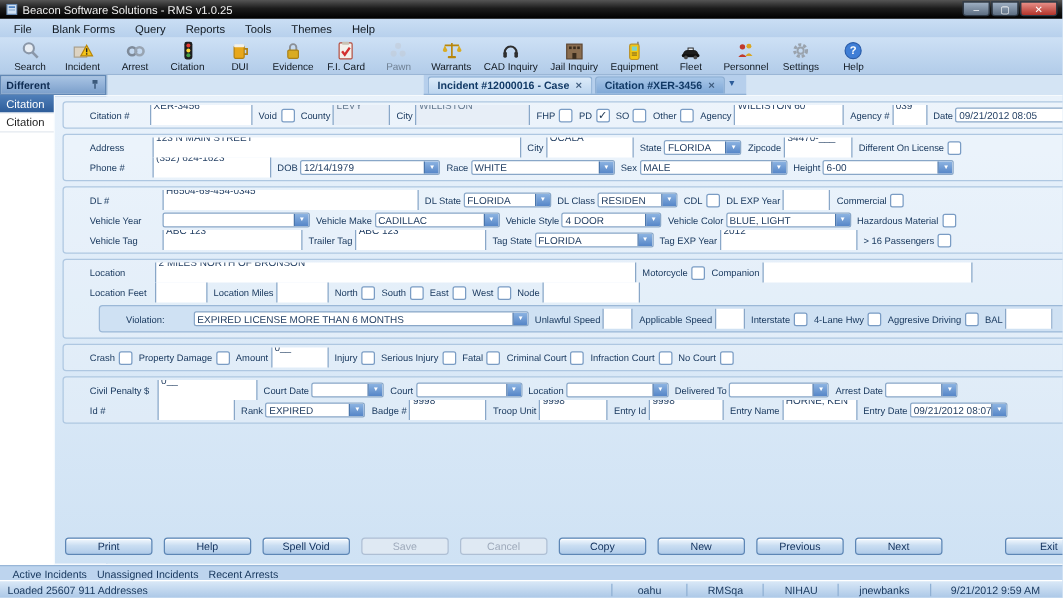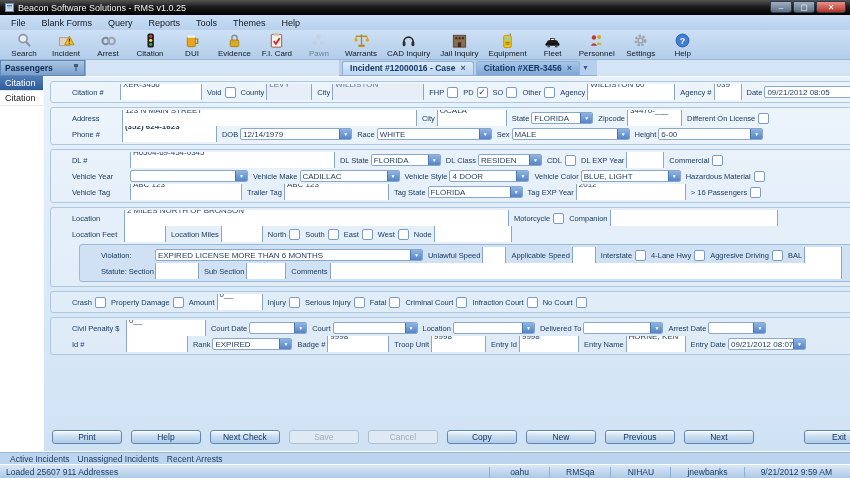--- a/index.html
+++ b/index.html
@@ -309,21 +309,21 @@
           <text x="9" y="12.2" font-size="9.5" font-weight="bold" fill="#fff" text-anchor="middle" font-family="Liberation Sans, sans-serif">?</text>
         </svg>
       </span>
       <span>Help</span>
     </div>
   </div>
 
 <div class="bodyrow">
   <div class="sidebar">
     <div class="nav-header">
-      <span>Passengers</span>
+      <span>Different</span>
       <span>
         <svg width="8" height="9" viewBox="0 0 8 9">
             <rect x="2" y="1" width="4" height="3" fill="#3c5a7c"></rect>
             <line x1="4" y1="4" x2="4" y2="8" stroke="#3c5a7c" stroke-width="1.2"></line>
           </svg>
       </span>
     </div>
     <div id="nav-items">
         <div class="nav-item selected">Citation</div>
         <div class="nav-item">Citation</div>
@@ -382,21 +382,21 @@
                 <span class="cval">FLORIDA</span>
                 <span class="carrow">▼</span>
               </span>
               <span class="flabel">Zipcode</span>
               <span class="tfield" style="width: 55px;">34470-___</span>
               <span class="flabel">Different On License</span>
               <span class="cb"></span>
             </div>
             <div class="frow">
               <span class="flabel" style="width: 48px;">Phone #</span>
-              <span class="tfield" style="width: 95px; font-weight: bold;">(352) 624-1623</span>
+              <span class="tfield" style="width: 95px;">(352) 624-1623</span>
               <span class="flabel">DOB</span>
               <span class="combo" style="width: 112px;">
                 <span class="cval">12/14/1979</span>
                 <span class="carrow">▼</span>
               </span>
               <span class="flabel">Race</span>
               <span class="combo" style="width: 115px;">
                 <span class="cval">WHITE</span>
                 <span class="carrow">▼</span>
               </span>
@@ -511,28 +511,20 @@
                 <span class="tfield" style="width: 24px;"></span>
                 <span class="flabel">Interstate</span>
                 <span class="cb"></span>
                 <span class="flabel">4-Lane Hwy</span>
                 <span class="cb"></span>
                 <span class="flabel">Aggresive Driving</span>
                 <span class="cb"></span>
                 <span class="flabel">BAL</span>
                 <span class="tfield" style="width: 38px;"></span>
               </div>
-              <div class="frow">
-                <span class="flabel" style="width: 52px;">Statute: Section</span>
-                <span class="tfield" style="width: 44px;"></span>
-                <span class="flabel">Sub Section</span>
-                <span class="tfield" style="width: 40px;"></span>
-                <span class="flabel">Comments</span>
-                <span class="tfield grow"></span>
-              </div>
             </div>
           </div>
           <div class="group">
             <div class="frow">
               <span class="flabel">Crash</span>
               <span class="cb"></span>
               <span class="flabel">Property Damage</span>
               <span class="cb"></span>
               <span class="flabel">Amount</span>
               <span class="tfield" style="width: 46px;">0__</span>
@@ -601,21 +593,21 @@
                 <span class="cval">09/21/2012 08:07</span>
                 <span class="carrow">▼</span>
               </span>
             </div>
           </div>
         </div>
       <div class="spacer"></div>
       <div class="btnrow" id="btnrow">
           <div class="btn">Print</div>
           <div class="btn">Help</div>
-          <div class="btn">Next Check</div>
+          <div class="btn">Spell Void</div>
           <div class="btn disabled">Save</div>
           <div class="btn disabled">Cancel</div>
           <div class="btn">Copy</div>
           <div class="btn">New</div>
           <div class="btn">Previous</div>
           <div class="btn">Next</div>
           <div class="btn exit">Exit</div>
         </div>
     </div>
   </div>

